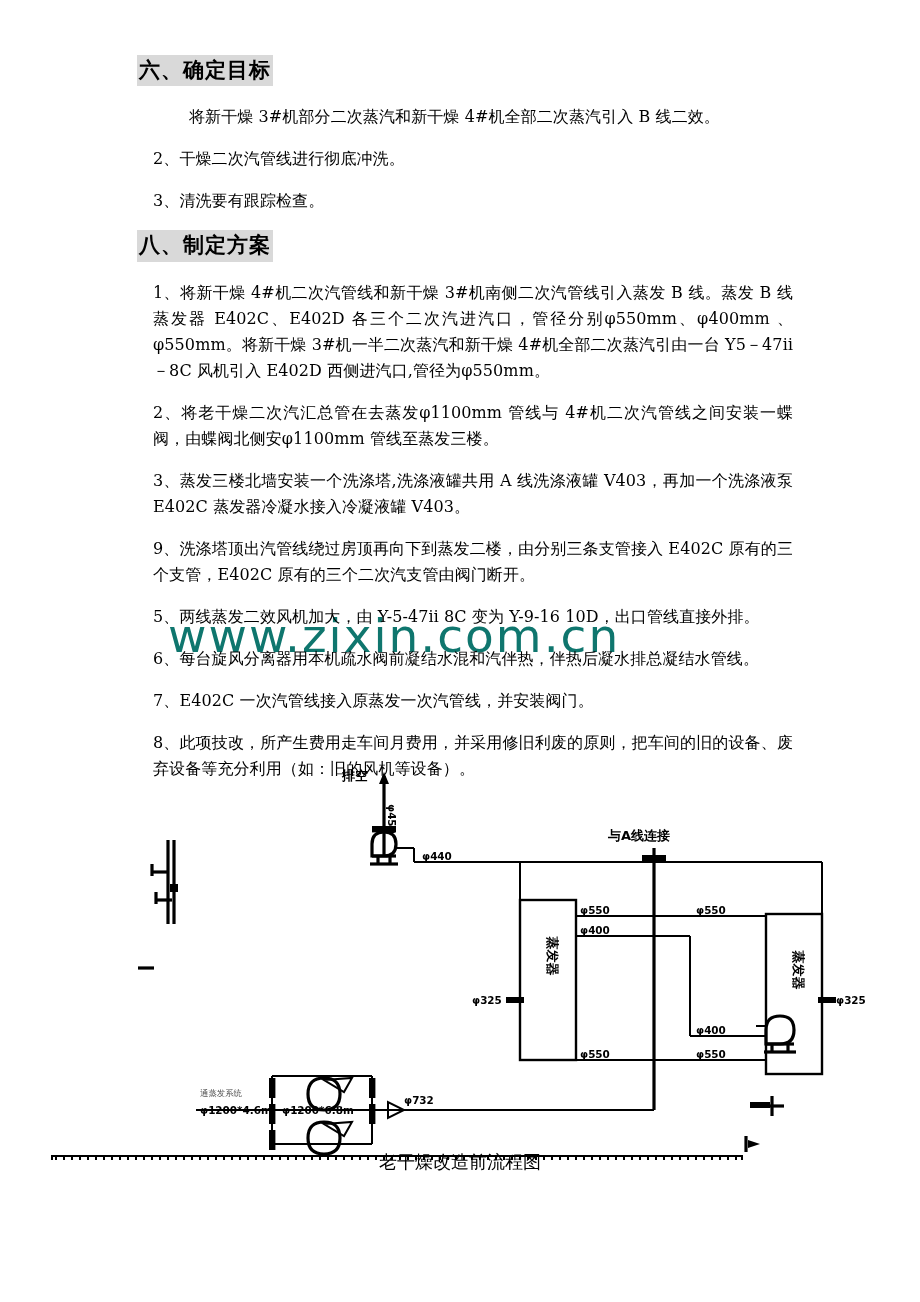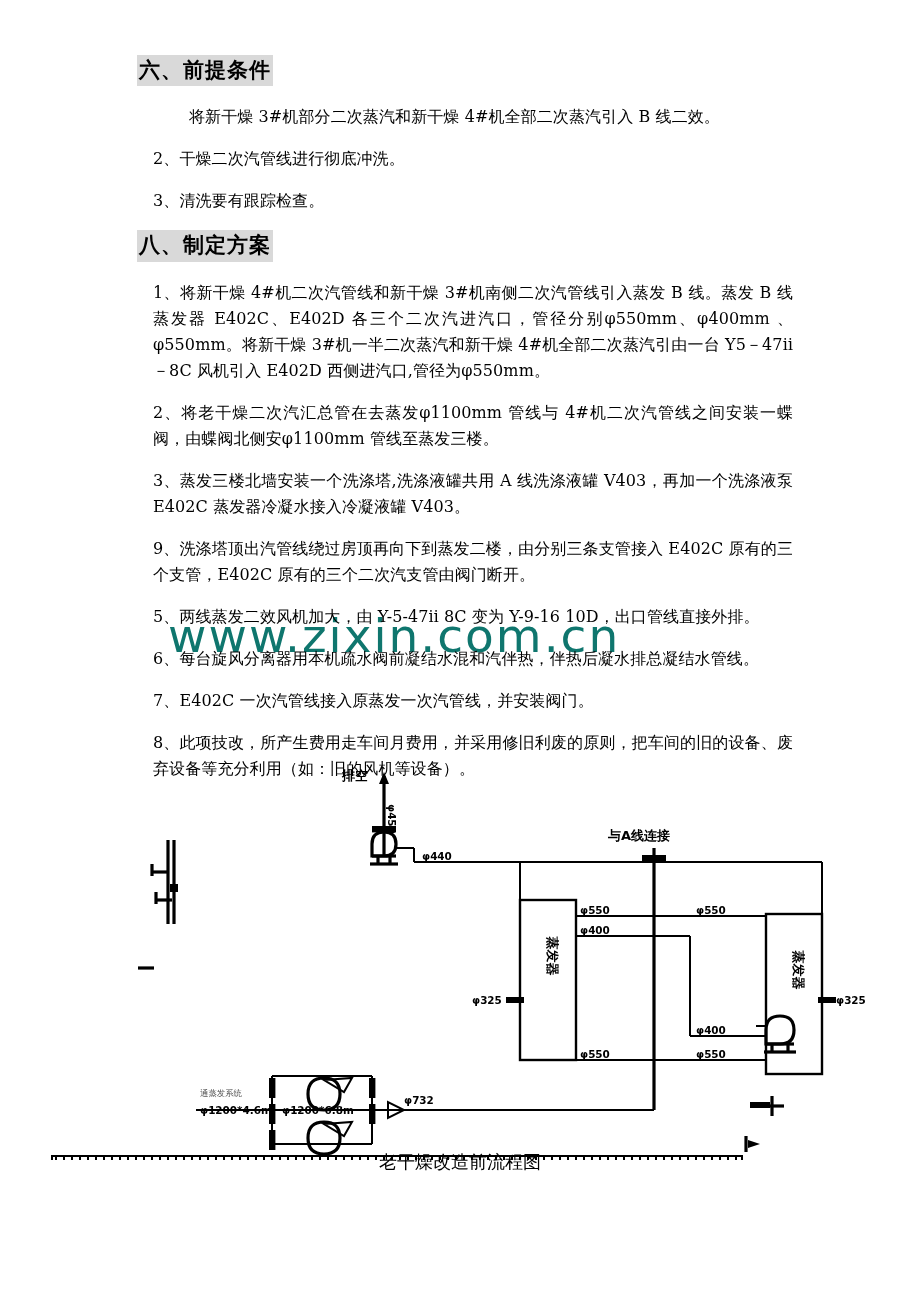--- a/index.html
+++ b/index.html
@@ -78,21 +78,21 @@
 </head>
 <body>
 
 <div class="page">
 
   <div class="watermark">www.zixin.com.cn</div>
 
   <div class="content">
 
     <div class="headwrap first">
-      <h2 class="heading">六、前提条件</h2>
+      <h2 class="heading">六、确定目标</h2>
     </div>
     <div class="blk">
       <p class="para indent">将新干燥 3#机部分二次蒸汽和新干燥 4#机全部二次蒸汽引入 B 线二效。</p>
     </div>
 
     <div class="blk">
       <p class="para">2、干燥二次汽管线进行彻底冲洗。</p>
       <p class="para">3、清洗要有跟踪检查。</p>
     </div>
 

